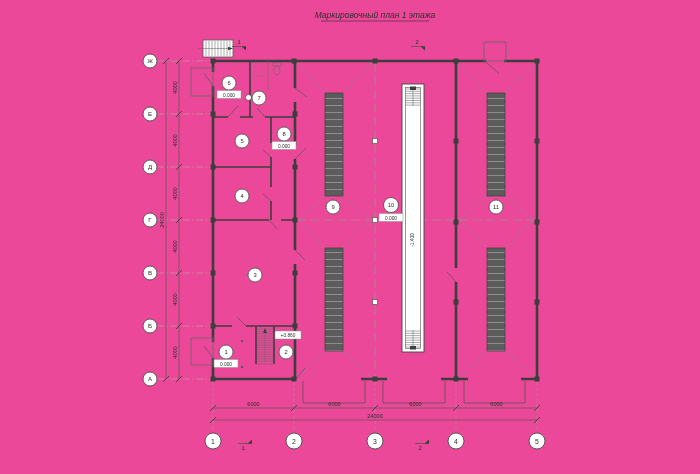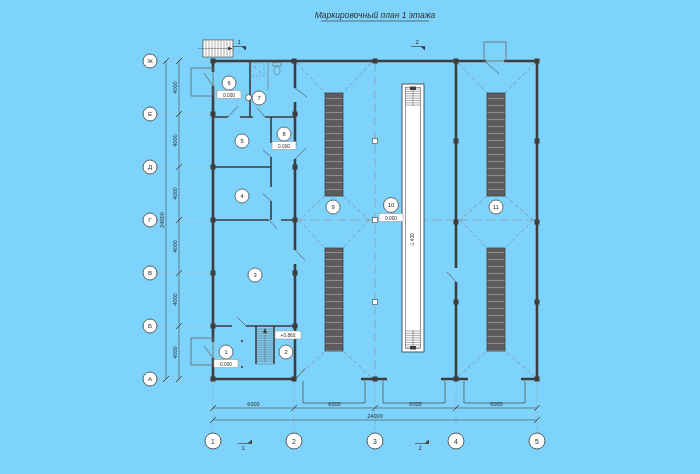--- a/index.html
+++ b/index.html
@@ -1,16 +1,16 @@
 <!DOCTYPE html>
 <html><head>
 <meta charset="utf-8">
 <style>
   html,body{margin:0;padding:0;background:#fff;}
-  .page{width:700px;height:474px;background:#7dd3fc;position:relative;overflow:hidden;}
+  .page{width:700px;height:474px;background:#ec4899;position:relative;overflow:hidden;}
   svg text{font-family:"Liberation Sans",sans-serif;fill:#2e2e2e;}
   .wall{stroke:#3d3d3d;stroke-width:2.6;fill:none;stroke-linecap:butt;}
   .wallthin{stroke:#3d3d3d;stroke-width:1.6;fill:none;}
   .thin{stroke:#555;stroke-width:0.8;fill:none;}
   .xthin{stroke:#666;stroke-width:0.55;fill:none;}
   .leaf{stroke:#555;stroke-width:0.7;fill:none;}
   .ext{stroke:#b2b2b2;stroke-width:0.55;fill:none;stroke-dasharray:7 2.2 1.6 2.2;}
   .extd{stroke:#9a9a9a;stroke-width:0.55;fill:none;stroke-dasharray:3 2.6;}
   .dimline{stroke:#5a5a5a;stroke-width:0.7;fill:none;}
   .tick{stroke:#3d3d3d;stroke-width:0.9;}

